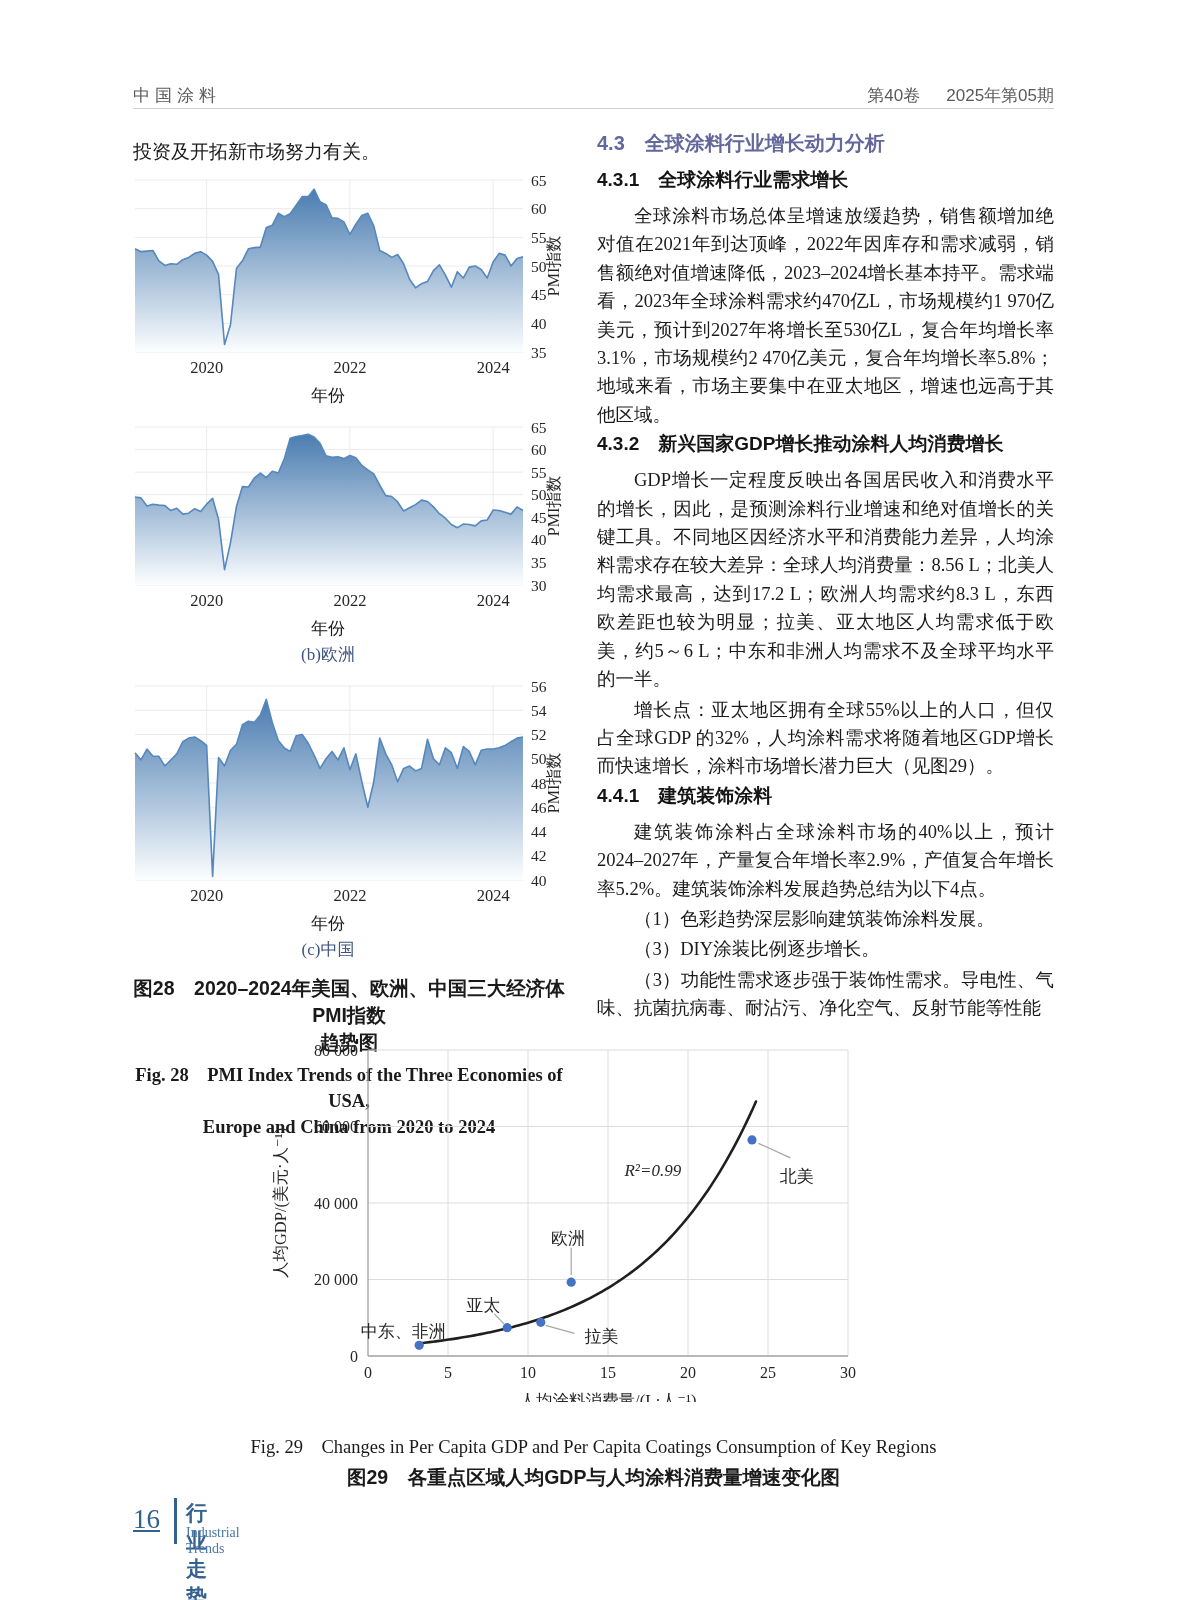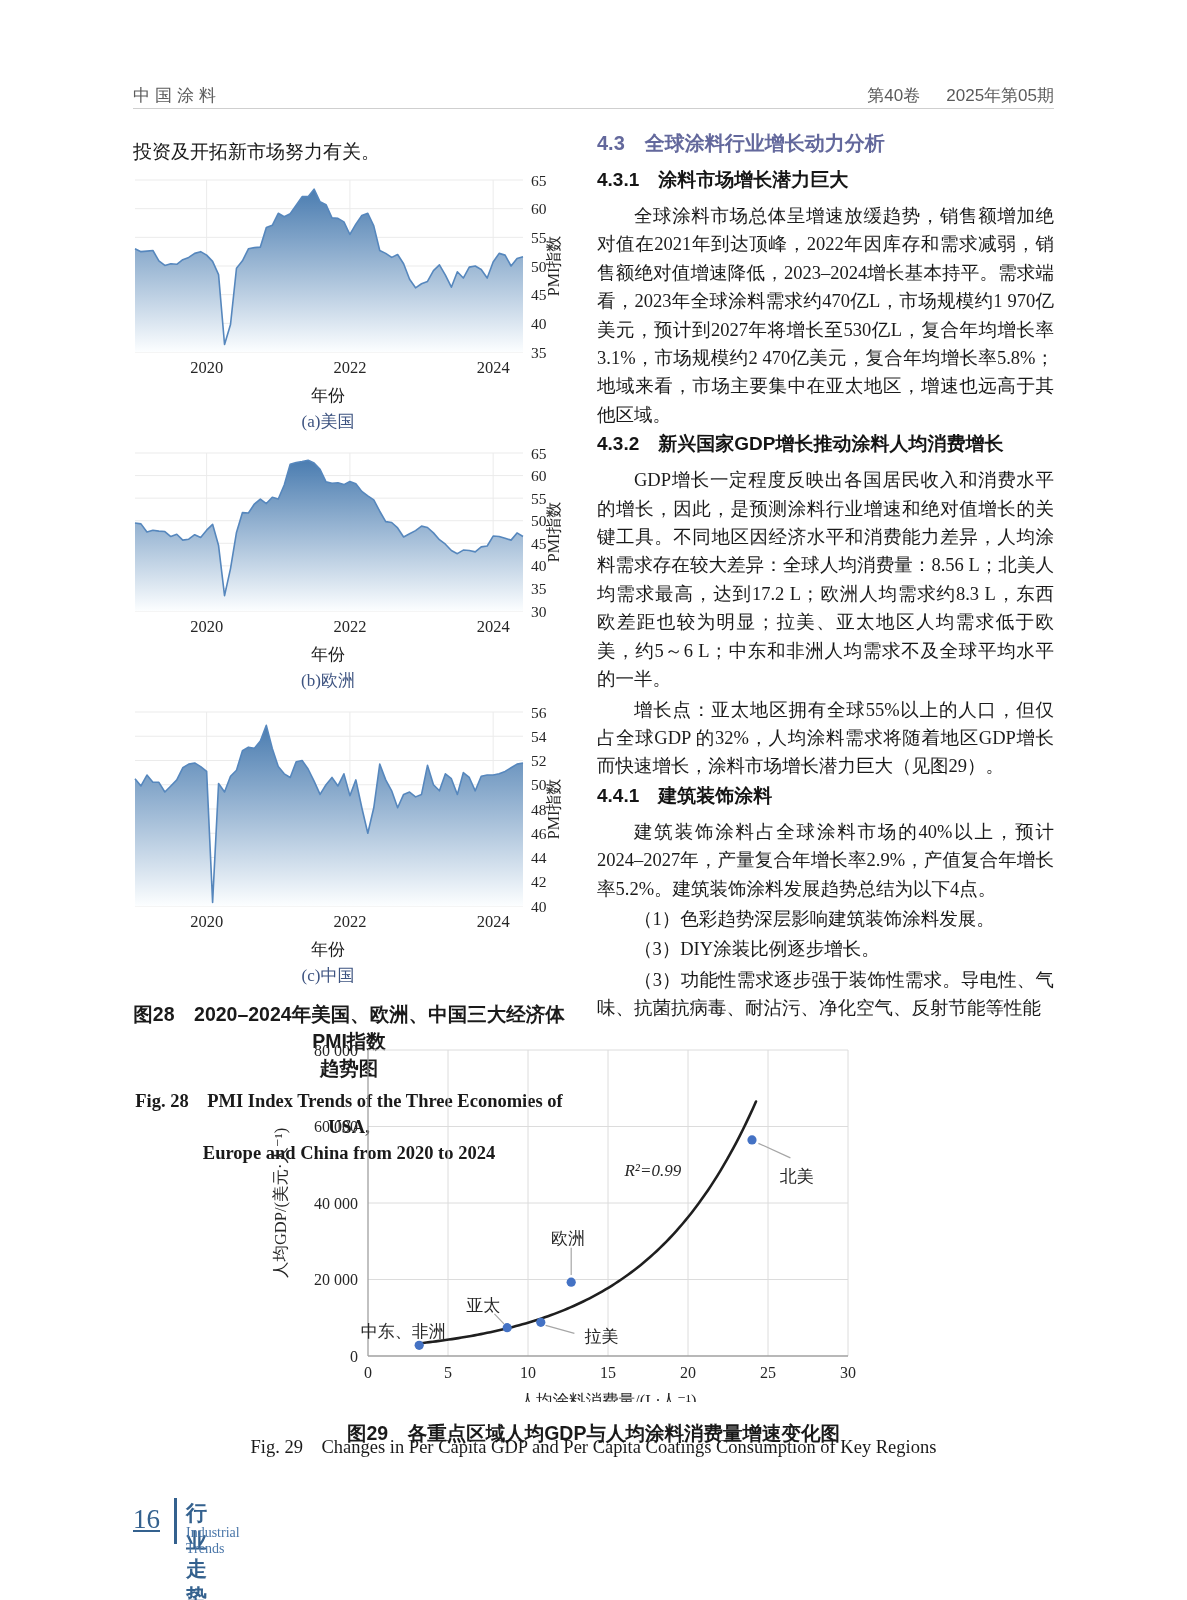--- a/index.html
+++ b/index.html
@@ -24,21 +24,21 @@
   .cap-en{width:452px;text-align:center;font-size:18.5px;font-weight:bold;line-height:26px;margin-top:6px;margin-left:-10px;}
   
   .h-major{font-size:20px;font-weight:bold;color:#63689c;margin:0 0 10px 0;
            font-family:"Liberation Sans","DejaVu Sans",sans-serif;}
   .h-minor{font-size:19px;font-weight:600;color:#151515;margin:0 0 9px 0;
            font-family:"Liberation Sans","DejaVu Sans",sans-serif;}
   .para{font-size:18.5px;line-height:28.4px;text-align:justify;text-indent:2em;margin:0 0 2px 0;}
   .para:last-child{margin-bottom:0;}
   
   .scatter-wrap{position:absolute;left:250px;top:1040px;width:700px;height:362px;}
-  .fig29-cn{position:absolute;left:0;top:1420px;width:1187px;text-align:center;font-size:19.5px;
+  .fig29-cn{position:absolute;left:0;top:1464px;width:1187px;text-align:center;font-size:19.5px;
             font-weight:bold;font-family:"Liberation Sans","DejaVu Sans",sans-serif;}
   .fig29-en{position:absolute;left:0;top:1434px;width:1187px;text-align:center;font-size:18.5px;font-weight:normal;}
   
   .footer{position:absolute;left:133px;top:1496px;height:52px;}
   .pg-num{position:absolute;left:0;top:8px;font-size:27px;color:#34618e;text-decoration:underline;}
   .ft-bar{position:absolute;left:41px;top:2px;width:3px;height:46px;background:#34618e;}
   .ft-cn{position:absolute;left:53px;top:3px;font-size:21px;font-weight:bold;color:#34618e;
          font-family:"Liberation Sans","DejaVu Sans",sans-serif;letter-spacing:2px;}
   .ft-en{position:absolute;left:53px;top:29px;font-size:14px;color:#4a76a8;}
   
@@ -91,21 +91,20 @@
           <text x="398" y="92" dominant-baseline="central" class="t-tick">50</text>
           <text x="398" y="120.66666666666669" dominant-baseline="central" class="t-tick">45</text>
           <text x="398" y="149.33333333333334" dominant-baseline="central" class="t-tick">40</text>
           <text x="398" y="178" dominant-baseline="central" class="t-tick">35</text>
           <text x="73.63032842874824" y="199" text-anchor="middle" class="t-xtick">2020</text>
           <text x="216.89098528624473" y="199" text-anchor="middle" class="t-xtick">2022</text>
           <text x="360.1516421437412" y="199" text-anchor="middle" class="t-xtick">2024</text>
           <text x="426" y="92" text-anchor="middle" class="t-ylab" transform="rotate(-90 426 92)">PMI指数</text>
         </svg>
       <div class="axis-title-x">年份</div>
-      <div class="chart-sublabel">(a)美国</div>
     </div>
 
     <div class="chart-block" style="margin-top:14px;">
       <svg id="chart-pmi-europe" width="432" height="192">
           <defs>
             <linearGradient id="grad-pmi-europe" x1="0" y1="0" x2="0" y2="1">
               <stop offset="0%" stop-color="#4377ad" stop-opacity="0.96"></stop>
               <stop offset="100%" stop-color="#fcfeff" stop-opacity="1"></stop>
             </linearGradient>
           </defs>
@@ -184,21 +183,21 @@
       <div>趋势图</div>
     </div>
     <div class="cap-en">
       <div>Fig. 28　PMI Index Trends of the Three Economies of USA,</div>
       <div>Europe and China from 2020 to 2024</div>
     </div>
   </div>
 
   <div class="rightcol" id="right-col">
       <div class="h-major">4.3　全球涂料行业增长动力分析</div>
-      <div class="h-minor">4.3.1　涂料市场增长潜力巨大</div>
+      <div class="h-minor">4.3.1　全球涂料行业需求增长</div>
       <div class="para">全球涂料市场总体呈增速放缓趋势，销售额增加绝对值在2021年到达顶峰，2022年因库存和需求减弱，销售额绝对值增速降低，2023–2024增长基本持平。需求端看，2023年全球涂料需求约470亿L，市场规模约1 970亿美元，预计到2027年将增长至530亿L，复合年均增长率3.1%，市场规模约2 470亿美元，复合年均增长率5.8%；地域来看，市场主要集中在亚太地区，增速也远高于其他区域。</div>
       <div class="h-minor">4.3.2　新兴国家GDP增长推动涂料人均消费增长</div>
       <div class="para">GDP增长一定程度反映出各国居民收入和消费水平的增长，因此，是预测涂料行业增速和绝对值增长的关键工具。不同地区因经济水平和消费能力差异，人均涂料需求存在较大差异：全球人均消费量：8.56 L；北美人均需求最高，达到17.2 L；欧洲人均需求约8.3 L，东西欧差距也较为明显；拉美、亚太地区人均需求低于欧美，约5～6 L；中东和非洲人均需求不及全球平均水平的一半。</div>
       <div class="para">增长点：亚太地区拥有全球55%以上的人口，但仅占全球GDP 的32%，人均涂料需求将随着地区GDP增长而快速增长，涂料市场增长潜力巨大（见图29）。</div>
       <div class="h-minor">4.4.1　建筑装饰涂料</div>
       <div class="para">建筑装饰涂料占全球涂料市场的40%以上，预计2024–2027年，产量复合年增长率2.9%，产值复合年增长率5.2%。建筑装饰涂料发展趋势总结为以下4点。</div>
       <div class="para">（1）色彩趋势深层影响建筑装饰涂料发展。</div>
       <div class="para">（3）DIY涂装比例逐步增长。</div>
       <div class="para">（3）功能性需求逐步强于装饰性需求。导电性、气味、抗菌抗病毒、耐沾污、净化空气、反射节能等性能</div>
     </div>

